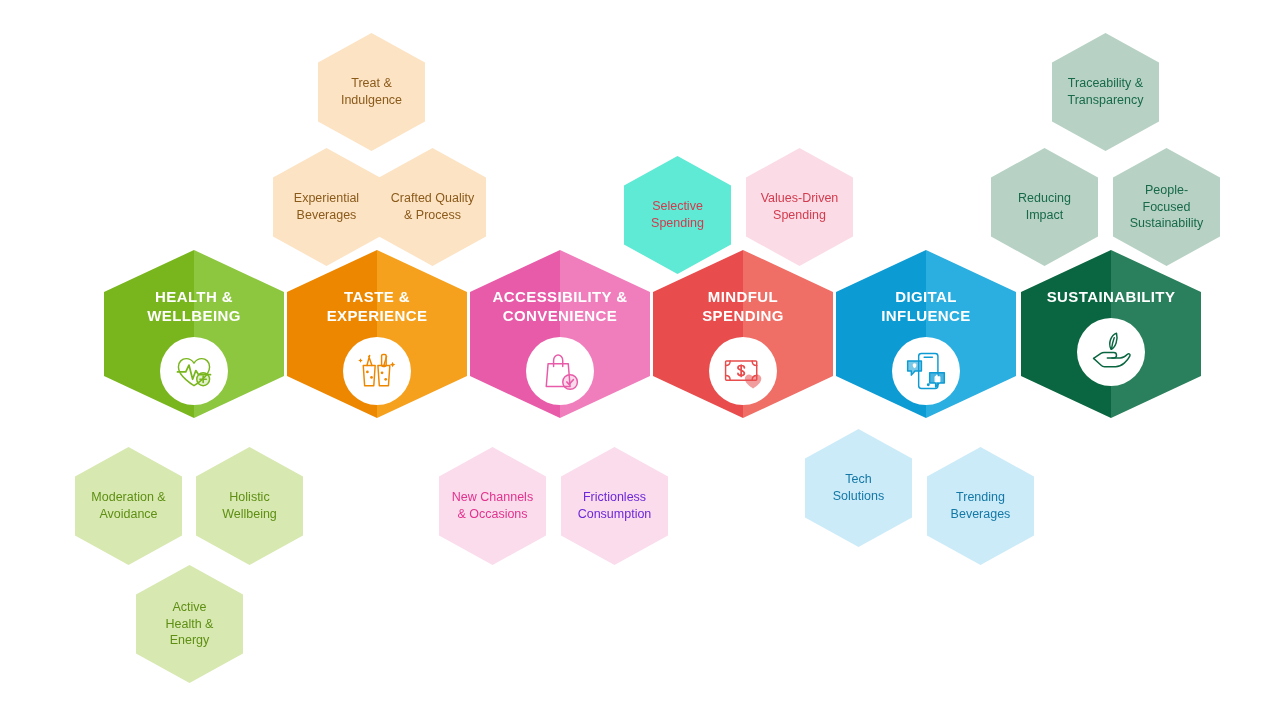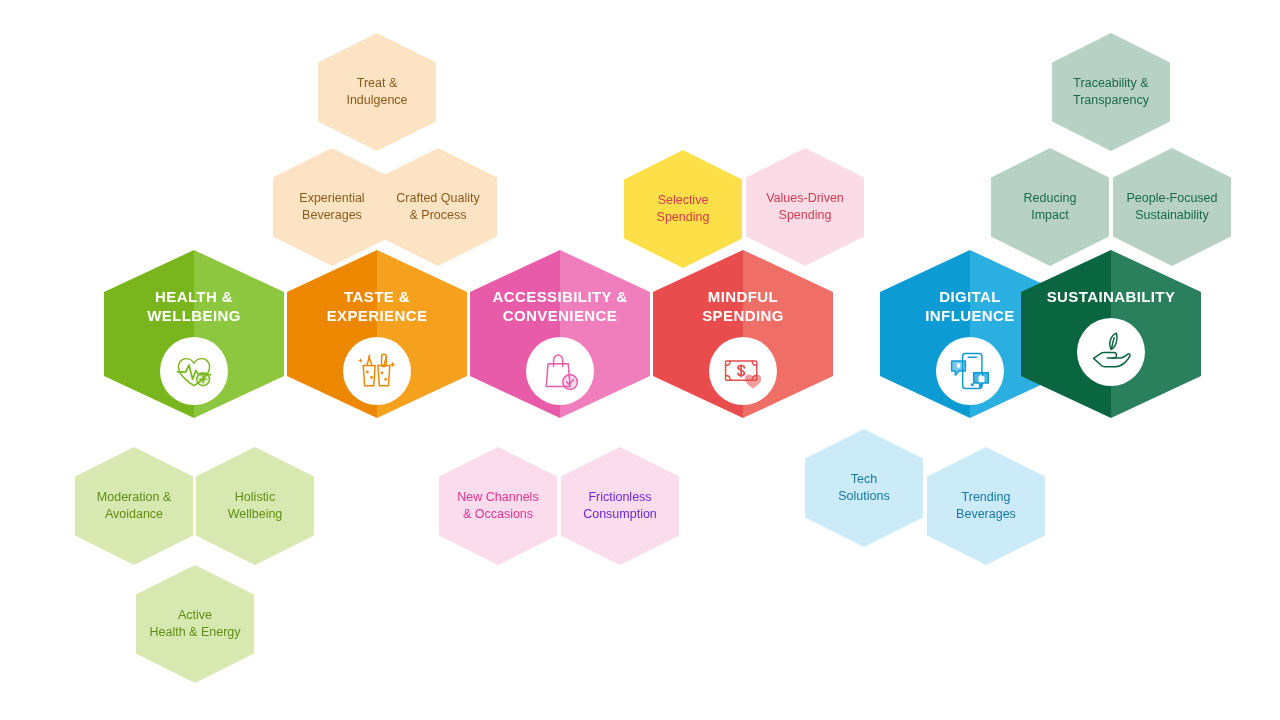--- a/index.html
+++ b/index.html
@@ -49,21 +49,21 @@
     margin-top:11px;
     width:68px; height:68px;
     border-radius:50%;
     background:#ffffff;
     display:flex; align-items:center; justify-content:center;
   }
   .icon-circle svg { display:block; }
 
   
   .hex-sat {
-    width:118px; height:118px;
+    width:107px; height:118px;
   }
   .sat-label {
     font-size:12.5px;
     line-height:1.35;
     font-weight:normal;
     white-space:pre-line;
     padding:0 8px;
   }
 </style>
 </head>
@@ -95,21 +95,21 @@
 &amp; Process</div>
     </div>
     <div class="hex hex-sat" style="left: 439px; top: 447px; background: rgb(250, 220, 236);">
       <div class="sat-label" style="color: rgb(226, 50, 142);">New Channels
 &amp; Occasions</div>
     </div>
     <div class="hex hex-sat" style="left: 561px; top: 447px; background: rgb(250, 220, 236);">
       <div class="sat-label" style="color: #6d28d9;">Frictionless
 Consumption</div>
     </div>
-    <div class="hex hex-sat" style="left: 624px; top: 150px; background: #fde047; align-items: center;">
+    <div class="hex hex-sat" style="left: 624px; top: 156px; background: #5eead4; align-items: center;">
       <div class="sat-label" style="color: rgb(211, 58, 78);">Selective
 Spending</div>
     </div>
     <div class="hex hex-sat" style="left: 746px; top: 148px; background: rgb(251, 220, 230);">
       <div class="sat-label" style="color: rgb(211, 58, 78);">Values-Driven
 Spending</div>
     </div>
     <div class="hex hex-sat" style="left: 805px; top: 429px; background: rgb(204, 235, 248);">
       <div class="sat-label" style="color: rgb(20, 120, 166);">Tech
 Solutions</div>
@@ -194,21 +194,21 @@
         <div class="icon-circle">
           <svg width="44" height="44" viewBox="0 0 48 48" fill="none" stroke="#E84C4C" stroke-width="1.6" stroke-linecap="round" stroke-linejoin="round">
             <rect x="5" y="13" width="34" height="21" rx="1"></rect>
             <path d="M5 18C8 18 10 16 10 13M39 18C36 18 34 16 34 13M5 29C8 29 10 31 10 34M39 29C36 29 34 31 34 34"></path>
             <path d="M22 17.5V30M25.5 20.5C25.5 19 24 18 22 18C20 18 18.5 19 18.5 20.5C18.5 23.5 25.5 23 25.5 26.5C25.5 28 24 29 22 29C20 29 18.5 28 18.5 26.5" stroke-width="1.9"></path>
             <path d="M35 43C35 43 26 38 26 32.5C26 29.6 28.2 27.8 30.5 27.8C32.3 27.8 34 28.9 35 30.4C36 28.9 37.7 27.8 39.5 27.8C41.8 27.8 44 29.6 44 32.5C44 38 35 43 35 43Z" fill="#E84C4C" fill-opacity="0.55" stroke="none"></path>
           </svg>
         </div>
       </div>
     </div>
-    <div class="hex hex-main" style="left: 880px; top: 250px;">
+    <div class="hex hex-main" style="left: 836px; top: 250px;">
       <div class="half-l" style="background: rgb(13, 155, 212);"></div>
       <div class="half-r" style="background: rgb(43, 174, 224);"></div>
       <div class="main-inner">
         <div class="hex-title">DIGITAL
 INFLUENCE</div>
         <div class="icon-circle">
           <svg width="44" height="44" viewBox="0 0 48 48" fill="none" stroke="#0D9BD4" stroke-width="1.6" stroke-linecap="round" stroke-linejoin="round">
             <rect x="16" y="5" width="21" height="38" rx="3"></rect>
             <path d="M22 9H31"></path>
             <circle cx="26.5" cy="39" r="1.6" fill="#0D9BD4" stroke="none"></circle>

